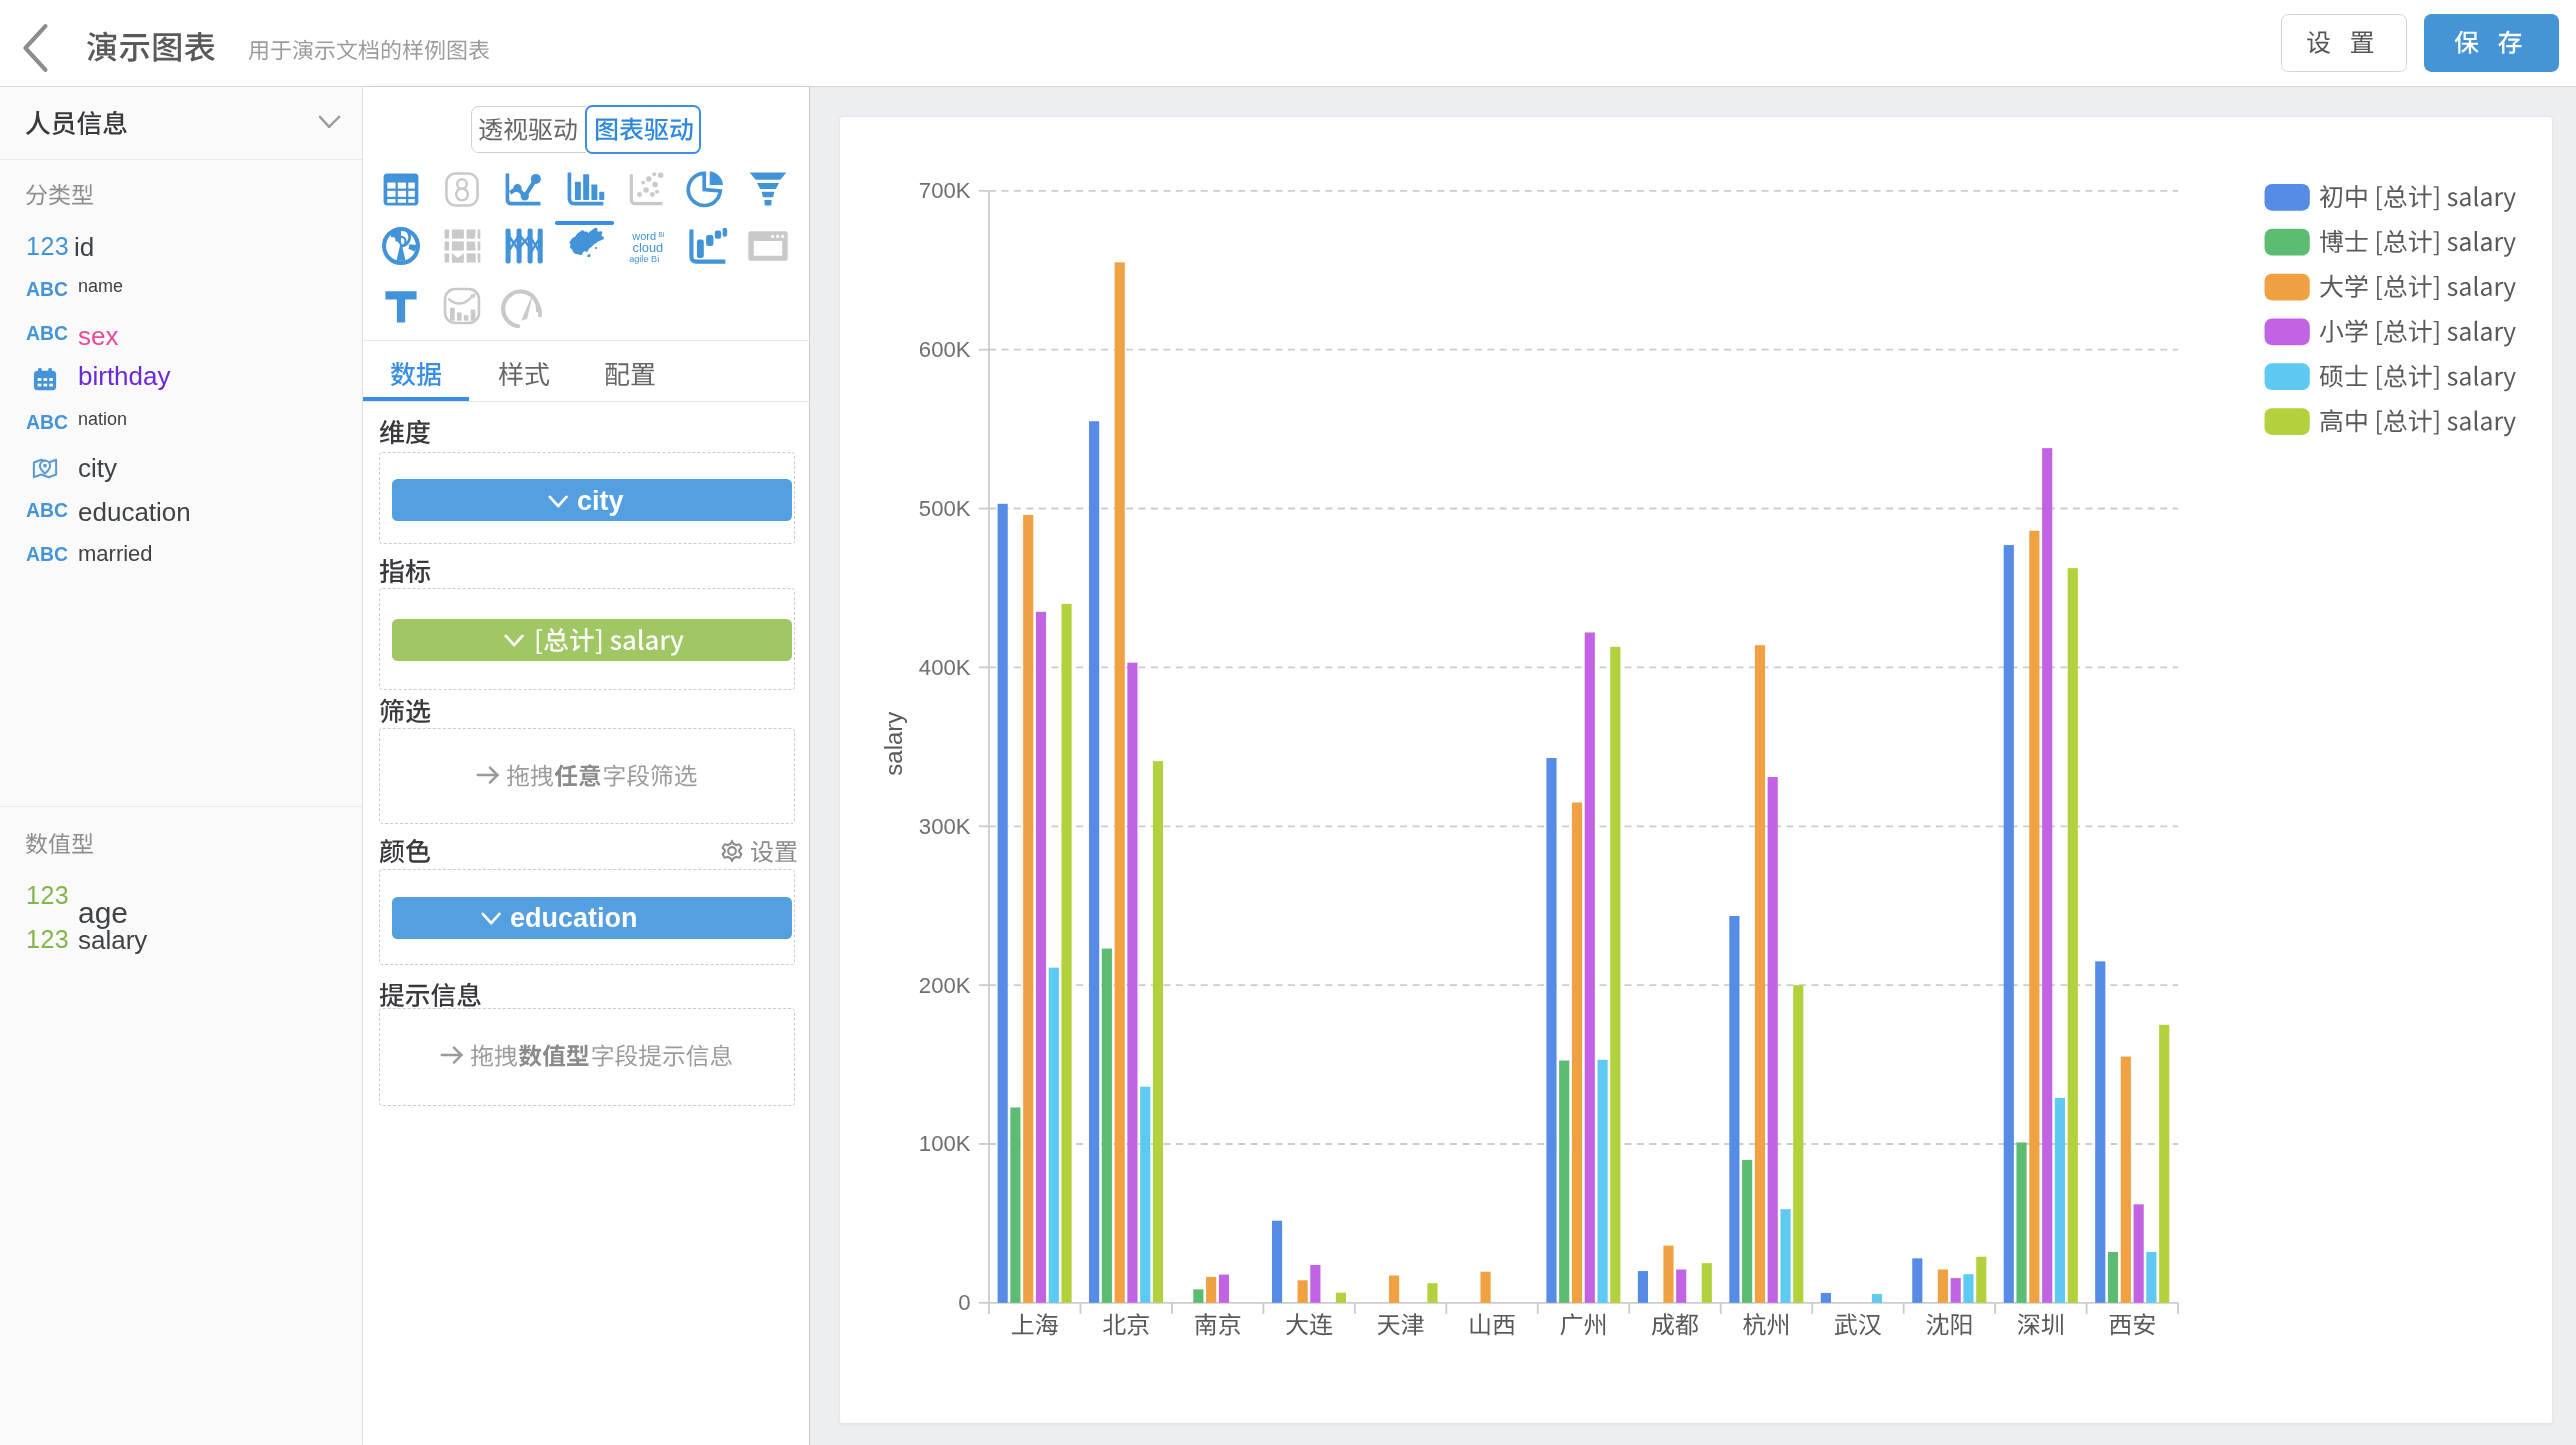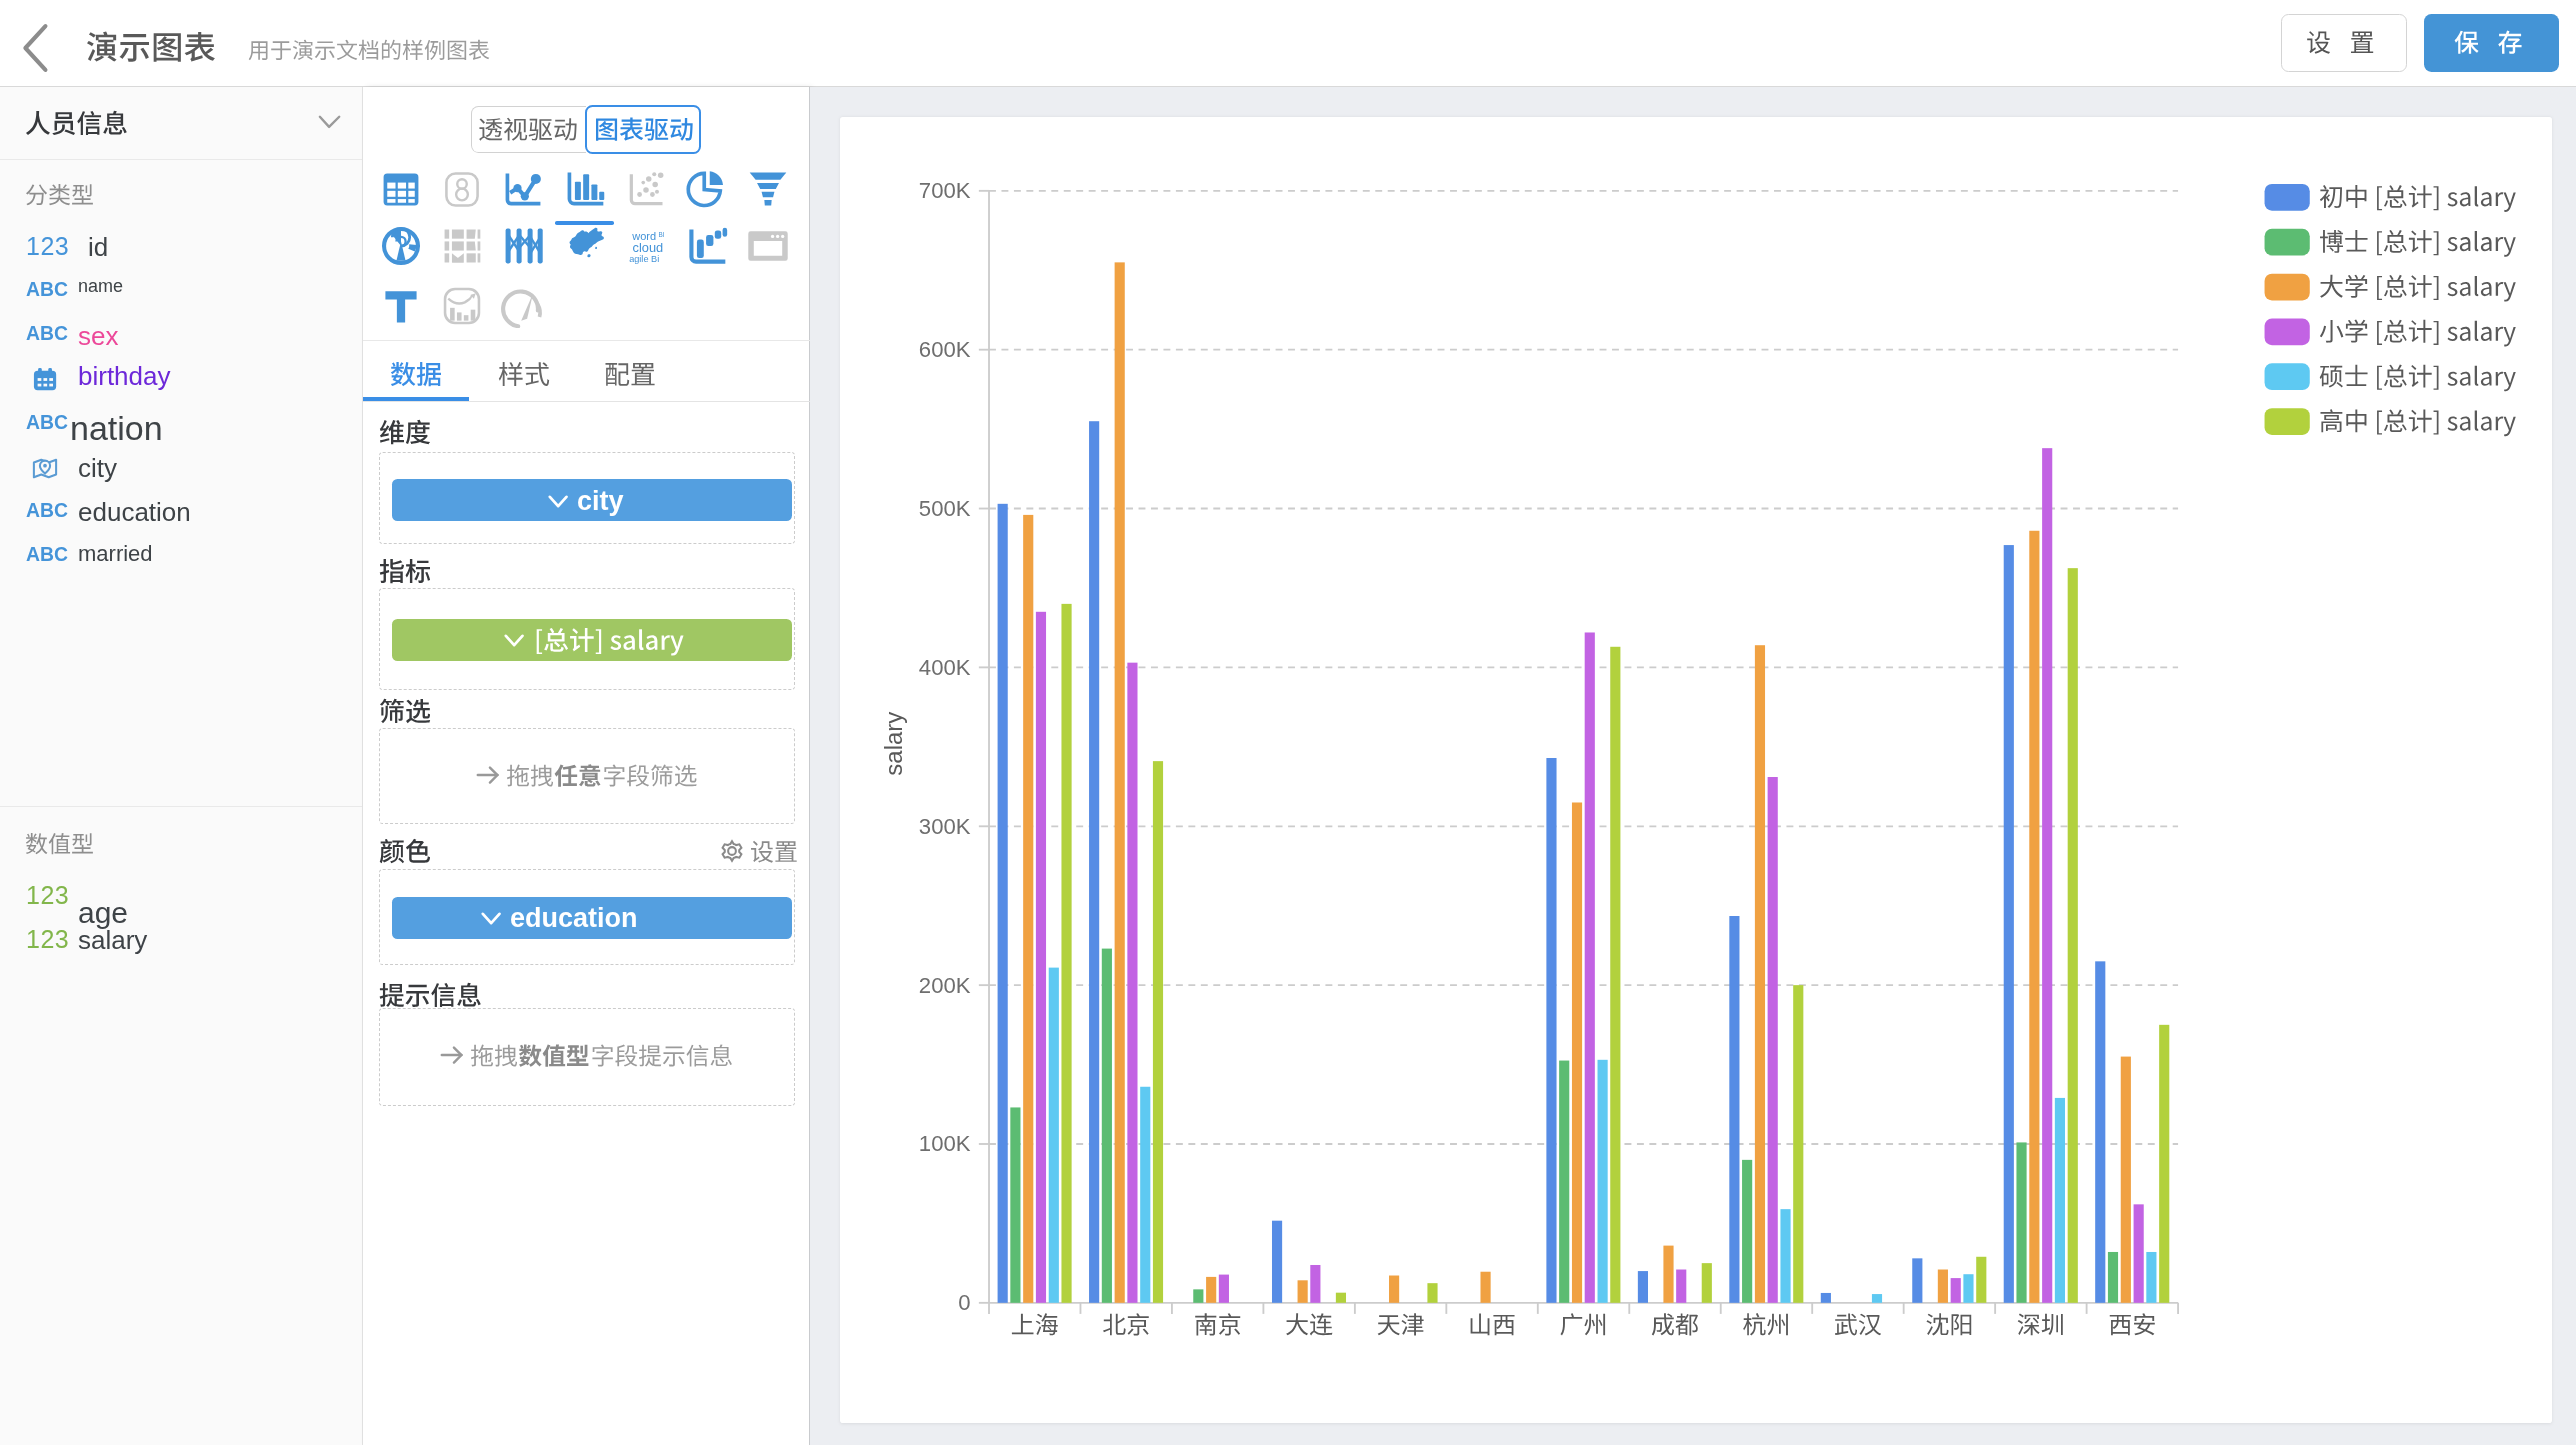--- a/index.html
+++ b/index.html
@@ -27,41 +27,41 @@
     <path transform="translate(0,32.2)" d="M12.3 -23.6C12.3 -19.1 12.6 -5.9 1.0 0.1C1.9 0.7 2.7 1.6 3.2 2.3C9.6 -1.3 12.6 -7.0 14.0 -12.3C15.5 -7.2 18.6 -1.0 25.2 2.1C25.6 1.4 26.4 0.5 27.2 -0.1C17.3 -4.5 15.6 -15.8 15.2 -19.3C15.3 -21.0 15.3 -22.5 15.4 -23.6Z M36.0 -20.2H48.1V-17.4H36.0ZM33.2 -22.4V-15.1H51.0V-22.4ZM40.4 -8.9V-6.4C40.4 -4.3 39.6 -1.5 29.7 0.4C30.4 0.9 31.1 1.9 31.5 2.5C41.8 0.2 43.3 -3.4 43.3 -6.4V-8.9ZM42.9 -1.5C46.2 -0.4 50.8 1.3 53.1 2.5L54.4 0.3C52.0 -0.9 47.4 -2.5 44.2 -3.5ZM32.1 -13.0V-2.6H34.8V-10.5H49.4V-2.9H52.2V-13.0Z M66.7 -15.0V-12.9H80.6V-15.0ZM66.7 -11.0V-8.9H80.6V-11.0ZM66.3 -6.9V2.3H68.6V1.3H78.5V2.2H80.9V-6.9ZM68.6 -0.8V-4.7H78.5V-0.8ZM71.1 -22.8C71.8 -21.7 72.6 -20.2 73.1 -19.1H64.7V-16.9H82.7V-19.1H73.5L75.4 -20.0C75.0 -21.0 74.2 -22.5 73.4 -23.7ZM62.9 -23.5C61.5 -19.4 59.2 -15.3 56.8 -12.6C57.2 -12.0 58.0 -10.7 58.2 -10.1C59.0 -11.0 59.8 -12.1 60.6 -13.2V2.4H63.0V-17.5C63.9 -19.2 64.7 -21.0 65.3 -22.8Z M91.8 -15.3H104.0V-13.4H91.8ZM91.8 -11.5H104.0V-9.6H91.8ZM91.8 -19.0H104.0V-17.2H91.8ZM91.2 -5.7V-1.5C91.2 1.1 92.1 1.9 95.7 1.9C96.4 1.9 100.9 1.9 101.7 1.9C104.6 1.9 105.4 1.0 105.7 -2.8C105.0 -2.9 103.9 -3.3 103.3 -3.7C103.2 -1.0 102.9 -0.6 101.5 -0.6C100.4 -0.6 96.7 -0.6 95.9 -0.6C94.2 -0.6 93.9 -0.7 93.9 -1.5V-5.7ZM105.1 -5.4C106.4 -3.6 107.7 -1.1 108.1 0.4L110.6 -0.6C110.2 -2.3 108.8 -4.6 107.5 -6.4ZM87.9 -5.9C87.2 -4.1 86.2 -1.7 85.1 -0.1L87.5 1.0C88.5 -0.6 89.5 -3.1 90.2 -5.0ZM95.7 -6.7C97.0 -5.4 98.6 -3.5 99.2 -2.2L101.4 -3.6C100.7 -4.7 99.3 -6.4 98.0 -7.6H106.7V-21.1H98.6C99.0 -21.8 99.5 -22.6 99.8 -23.5L96.7 -23.9C96.5 -23.1 96.1 -22.0 95.8 -21.1H89.3V-7.6H97.2Z" fill="#37393c"></path>
   </svg>
 <svg class="abs" style="left:318px;top:114px" width="24" height="16.6" viewBox="0 0 26 18">
     <polyline points="2,3 12,14 23,3" fill="none" stroke="#9a9a9a" stroke-width="2.6" stroke-linecap="round" stroke-linejoin="round"></polyline>
   </svg>
 <div class="abs" style="left:0;top:159px;width:362px;height:1.4px;background:#e9e9e9"></div>
 <svg style="position:absolute;left:25px;top:177px" width="69" height="35" viewBox="0 0 75 38">
     <path transform="translate(0,28.7)" d="M16.8 -20.6 15.1 -19.9C16.9 -16.2 19.9 -12.1 22.5 -9.8C22.9 -10.3 23.6 -11.0 24.0 -11.4C21.4 -13.4 18.4 -17.2 16.8 -20.6ZM8.1 -20.5C6.7 -16.7 4.1 -13.2 1.1 -11.1C1.6 -10.7 2.4 -10.0 2.7 -9.6C3.4 -10.2 4.0 -10.8 4.7 -11.4V-9.7H9.5C8.9 -5.5 7.6 -1.5 1.6 0.5C2.1 0.9 2.6 1.6 2.8 2.1C9.2 -0.2 10.8 -4.8 11.5 -9.7H18.3C18.0 -3.5 17.6 -1.0 17.0 -0.4C16.8 -0.1 16.4 -0.1 15.9 -0.1C15.4 -0.1 13.8 -0.1 12.2 -0.2C12.5 0.3 12.8 1.1 12.8 1.7C14.4 1.8 15.9 1.8 16.8 1.7C17.6 1.7 18.2 1.5 18.7 0.9C19.6 -0.1 19.9 -3.0 20.3 -10.7C20.3 -10.9 20.3 -11.6 20.3 -11.6H4.8C6.9 -13.8 8.8 -16.8 10.1 -20.0Z M43.7 -20.6C43.0 -19.5 42.0 -18.0 41.1 -17.0L42.7 -16.4C43.5 -17.3 44.7 -18.7 45.6 -19.9ZM29.5 -19.7C30.6 -18.7 31.7 -17.2 32.2 -16.2L33.9 -17.1C33.4 -18.1 32.2 -19.5 31.1 -20.5ZM36.5 -21.0V-16.1H26.8V-14.4H35.0C33.0 -12.3 29.6 -10.6 26.3 -9.8C26.7 -9.4 27.2 -8.7 27.5 -8.2C30.9 -9.2 34.3 -11.2 36.5 -13.7V-9.5H38.4V-13.2C41.5 -11.7 45.3 -9.6 47.3 -8.3L48.2 -9.9C46.2 -11.1 42.7 -12.9 39.5 -14.4H48.3V-16.1H38.4V-21.0ZM36.6 -8.9C36.5 -8.0 36.3 -7.1 36.1 -6.2H26.7V-4.5H35.4C34.1 -2.1 31.6 -0.6 26.1 0.3C26.5 0.7 27.0 1.5 27.1 2.0C33.4 0.9 36.1 -1.2 37.5 -4.3C39.4 -0.8 42.9 1.2 47.9 2.0C48.1 1.5 48.7 0.7 49.1 0.2C44.5 -0.3 41.2 -1.9 39.4 -4.5H48.4V-6.2H38.1C38.3 -7.1 38.4 -8.0 38.5 -8.9Z M65.9 -19.6V-11.2H67.6V-19.6ZM70.5 -20.9V-9.7C70.5 -9.3 70.5 -9.2 70.0 -9.2C69.7 -9.2 68.4 -9.2 67.0 -9.2C67.3 -8.8 67.5 -8.0 67.6 -7.5C69.4 -7.5 70.6 -7.6 71.4 -7.9C72.1 -8.1 72.3 -8.6 72.3 -9.7V-20.9ZM59.7 -18.3V-14.9H56.6V-15.0V-18.3ZM51.7 -14.9V-13.2H54.7C54.5 -11.5 53.6 -9.8 51.5 -8.5C51.8 -8.2 52.5 -7.6 52.7 -7.2C55.2 -8.8 56.2 -11.0 56.5 -13.2H59.7V-7.8H61.5V-13.2H64.3V-14.9H61.5V-18.3H63.8V-20.0H52.5V-18.3H54.9V-15.1V-14.9ZM61.7 -8.3V-5.5H53.8V-3.8H61.7V-0.6H51.2V1.1H73.8V-0.6H63.6V-3.8H71.2V-5.5H63.6V-8.3Z" fill="#8e8e8e"></path>
   </svg>
 <div class="abs" style="left:26px;top:232px;width:39px;text-align:center;font-size:25px;color:#4594d9;letter-spacing:0.5px">123</div>
-<div class="abs" style="left:88px;top:232px;font-size:26px;color:#3e4347">id</div>
+<div class="abs" style="left:74px;top:232px;font-size:26px;color:#3e4347">id</div>
 <div class="abs" style="left:26px;top:278px;width:41px;text-align:center;font-size:19.4px;font-weight:bold;color:#4594d9">ABC</div>
 <div class="abs" style="left:78px;top:276px;font-size:18px;color:#3e4347">name</div>
 <div class="abs" style="left:26px;top:322px;width:41px;text-align:center;font-size:19.4px;font-weight:bold;color:#4594d9">ABC</div>
 <div class="abs" style="left:78px;top:321px;font-size:26px;color:#ec4899">sex</div>
 <svg class="abs" style="left:33px;top:367px" width="25" height="25" viewBox="0 0 27 27">
     <rect x="1" y="4" width="24" height="21" rx="4" fill="#4594d9"></rect>
     <rect x="5.5" y="1" width="4" height="7" rx="1.6" fill="#4594d9"></rect>
     <rect x="16.5" y="1" width="4" height="7" rx="1.6" fill="#4594d9"></rect>
     <g fill="#fafafa">
       <rect x="5" y="12" width="4" height="3"></rect>
       <rect x="11.3" y="12" width="4" height="3"></rect>
       <rect x="17.6" y="12" width="4" height="3"></rect>
       <rect x="5" y="18" width="4" height="3"></rect>
       <rect x="11.3" y="18" width="4" height="3"></rect>
       <rect x="17.6" y="18" width="4" height="3"></rect>
     </g>
   </svg>
 <div class="abs" style="left:78px;top:361px;font-size:26px;color:#6d28d9">birthday</div>
 <div class="abs" style="left:26px;top:411px;width:41px;text-align:center;font-size:19.4px;font-weight:bold;color:#4594d9">ABC</div>
-<div class="abs" style="left:70px;top:409px;font-size:34px;color:#3e4347">nation</div>
+<div class="abs" style="left:78px;top:409px;font-size:18px;color:#3e4347">nation</div>
 <svg class="abs" style="left:32px;top:456px" width="26" height="25" viewBox="0 0 28 27">
     <path d="M2 7 L10 4 L18 7 L26 4 L26 20 L18 23 L10 20 L2 23 Z" fill="none" stroke="#5a9bd3" stroke-width="2.2" stroke-linejoin="round"></path>
     <path d="M14 5 a5.5 5.5 0 0 1 5.5 5.5 c0 3.5 -5.5 8.5 -5.5 8.5 s-5.5 -5 -5.5 -8.5 A5.5 5.5 0 0 1 14 5 Z" fill="#fafafa" stroke="#5a9bd3" stroke-width="2.2"></path>
     <circle cx="14" cy="10.5" r="2" fill="#5a9bd3"></circle>
   </svg>
 <div class="abs" style="left:78px;top:453px;font-size:26px;color:#3e4347">city</div>
 <div class="abs" style="left:26px;top:499px;width:41px;text-align:center;font-size:19.4px;font-weight:bold;color:#4594d9">ABC</div>
 <div class="abs" style="left:78px;top:497px;font-size:26px;color:#3e4347">education</div>
 <div class="abs" style="left:26px;top:543px;width:41px;text-align:center;font-size:19.4px;font-weight:bold;color:#4594d9">ABC</div>
 <div class="abs" style="left:78px;top:541px;font-size:22px;color:#3e4347">married</div>

